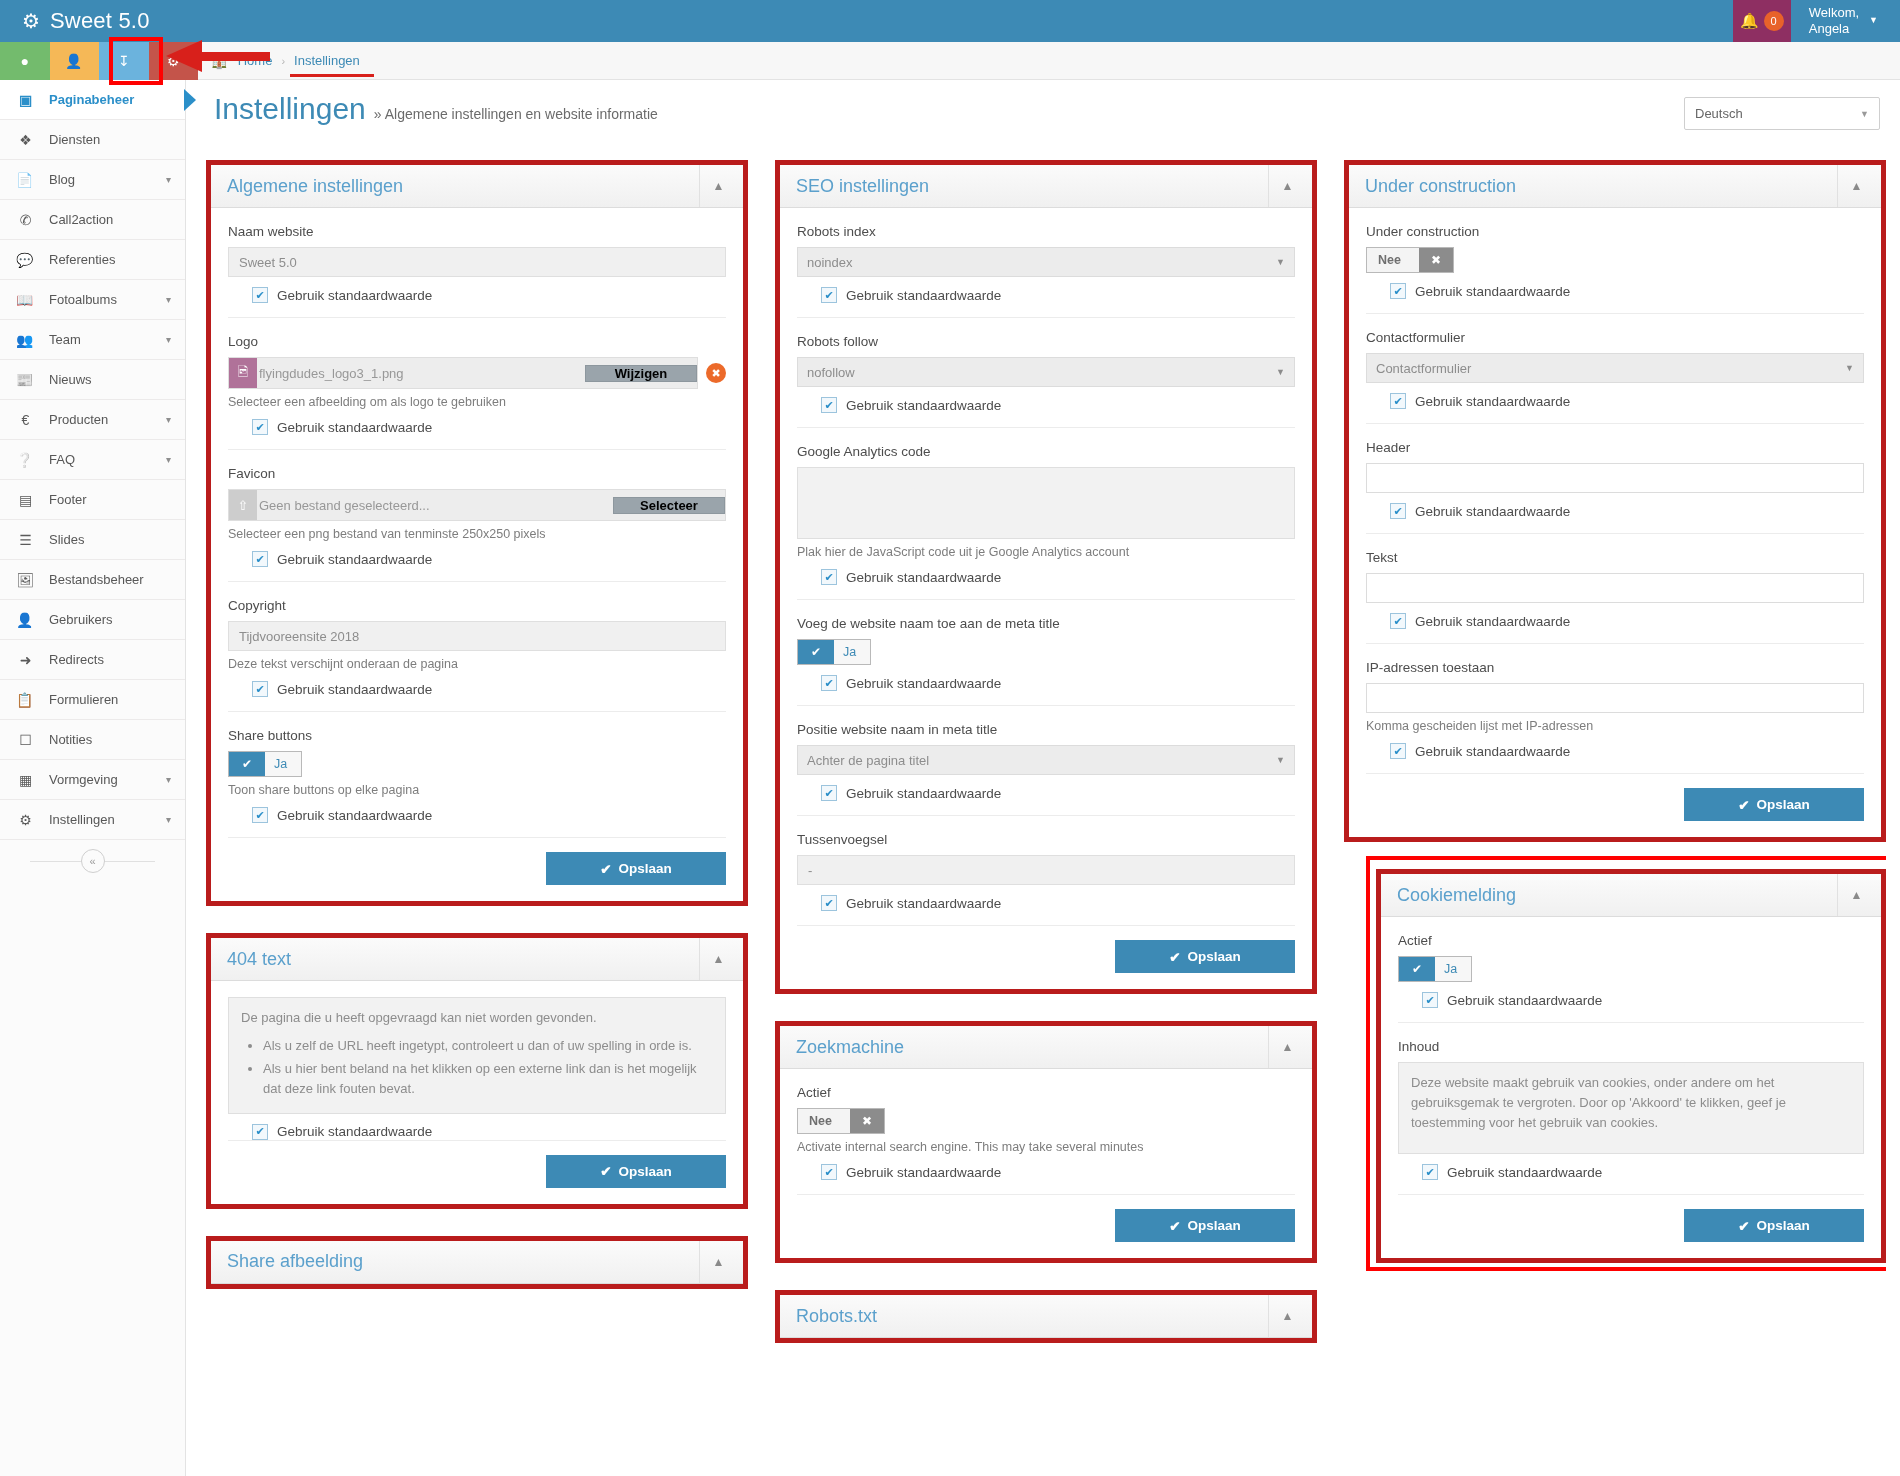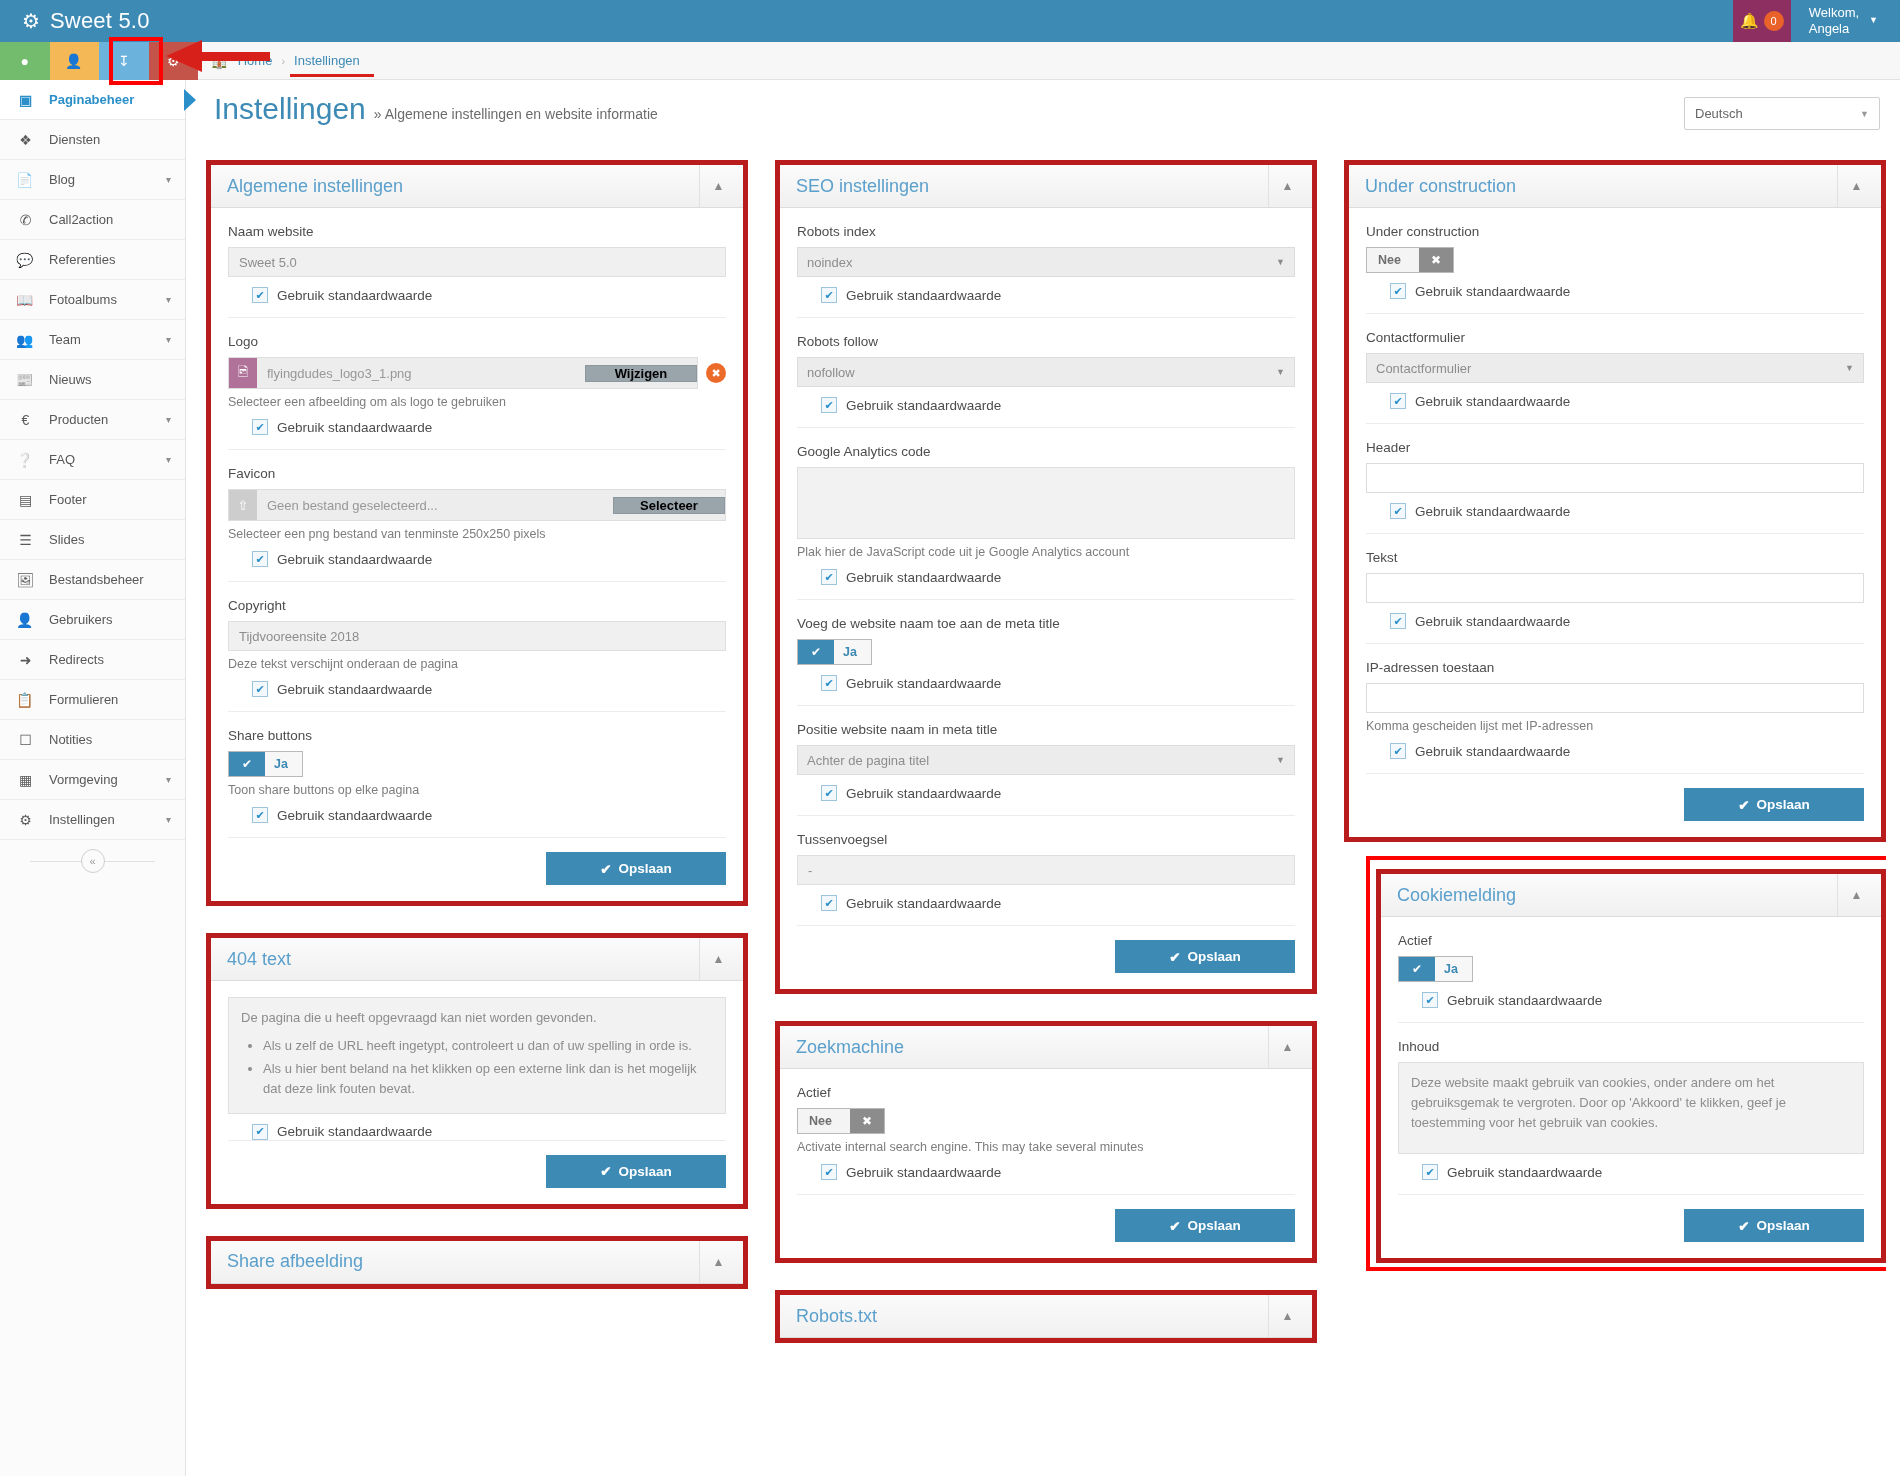--- a/index.html
+++ b/index.html
@@ -184,21 +184,21 @@
   .filerow { display: flex; align-items: stretch; gap: 8px; }
   .fileinput {
     flex: 1; height: 32px; background: #ededed; border: 1px solid #dedede;
     display: flex; align-items: center; overflow: hidden;
   }
   .file-thumb {
     width: 28px; height: 30px; background: #b07299; color: #fff;
     display: flex; align-items: center; justify-content: center; font-size: 13px; flex: none;
   }
   .file-thumb.gray { background: #cdcdcd; color: #fff; }
-  .file-name { padding-left: 10px; font-size: 13px; color: #989898; }
+  .file-name { padding-left: 2px; font-size: 13px; color: #989898; }
   .file-btn {
     width: 112px; background: #9aa4ab; color: #000000; font-size: 13px; font-weight: bold;
     display: flex; align-items: center; justify-content: center;
     border: 1px solid #8d979e;
   }
   .file-del {
     width: 20px; height: 20px; border-radius: 50%; background: #ec6a2a; color: #fff;
     font-size: 11px; display: flex; align-items: center; justify-content: center;
     align-self: center; flex: none;
   }
@@ -213,21 +213,21 @@
   .cblabel { font-size: 13.5px; color: #4d4d4d; }
 
   
   .toggle { display: inline-flex; border: 1px solid #b9b9b9; height: 26px; }
   .toggle-on .tg-box {
     width: 36px; background: #3d8ab5; color: #fff;
     display: flex; align-items: center; justify-content: center; font-size: 12px;
   }
   .toggle-on .tg-txt {
     padding: 0 14px 0 9px; display: flex; align-items: center;
-    font-size: 12.5px; color: #3d8ab5; font-weight: bold; background: #f7f7f7; text-align: right;
+    font-size: 12.5px; color: #3d8ab5; font-weight: normal; background: #f7f7f7; text-align: right;
   }
   .toggle-off .tg-txt {
     padding: 0 18px 0 11px; display: flex; align-items: center;
     font-size: 12.5px; color: #6f6f6f; font-weight: bold; background: #f4f4f4;
   }
   .toggle-off .tg-box {
     width: 34px; background: #8c8c8c; color: #fff;
     display: flex; align-items: center; justify-content: center; font-size: 12px;
   }
 

